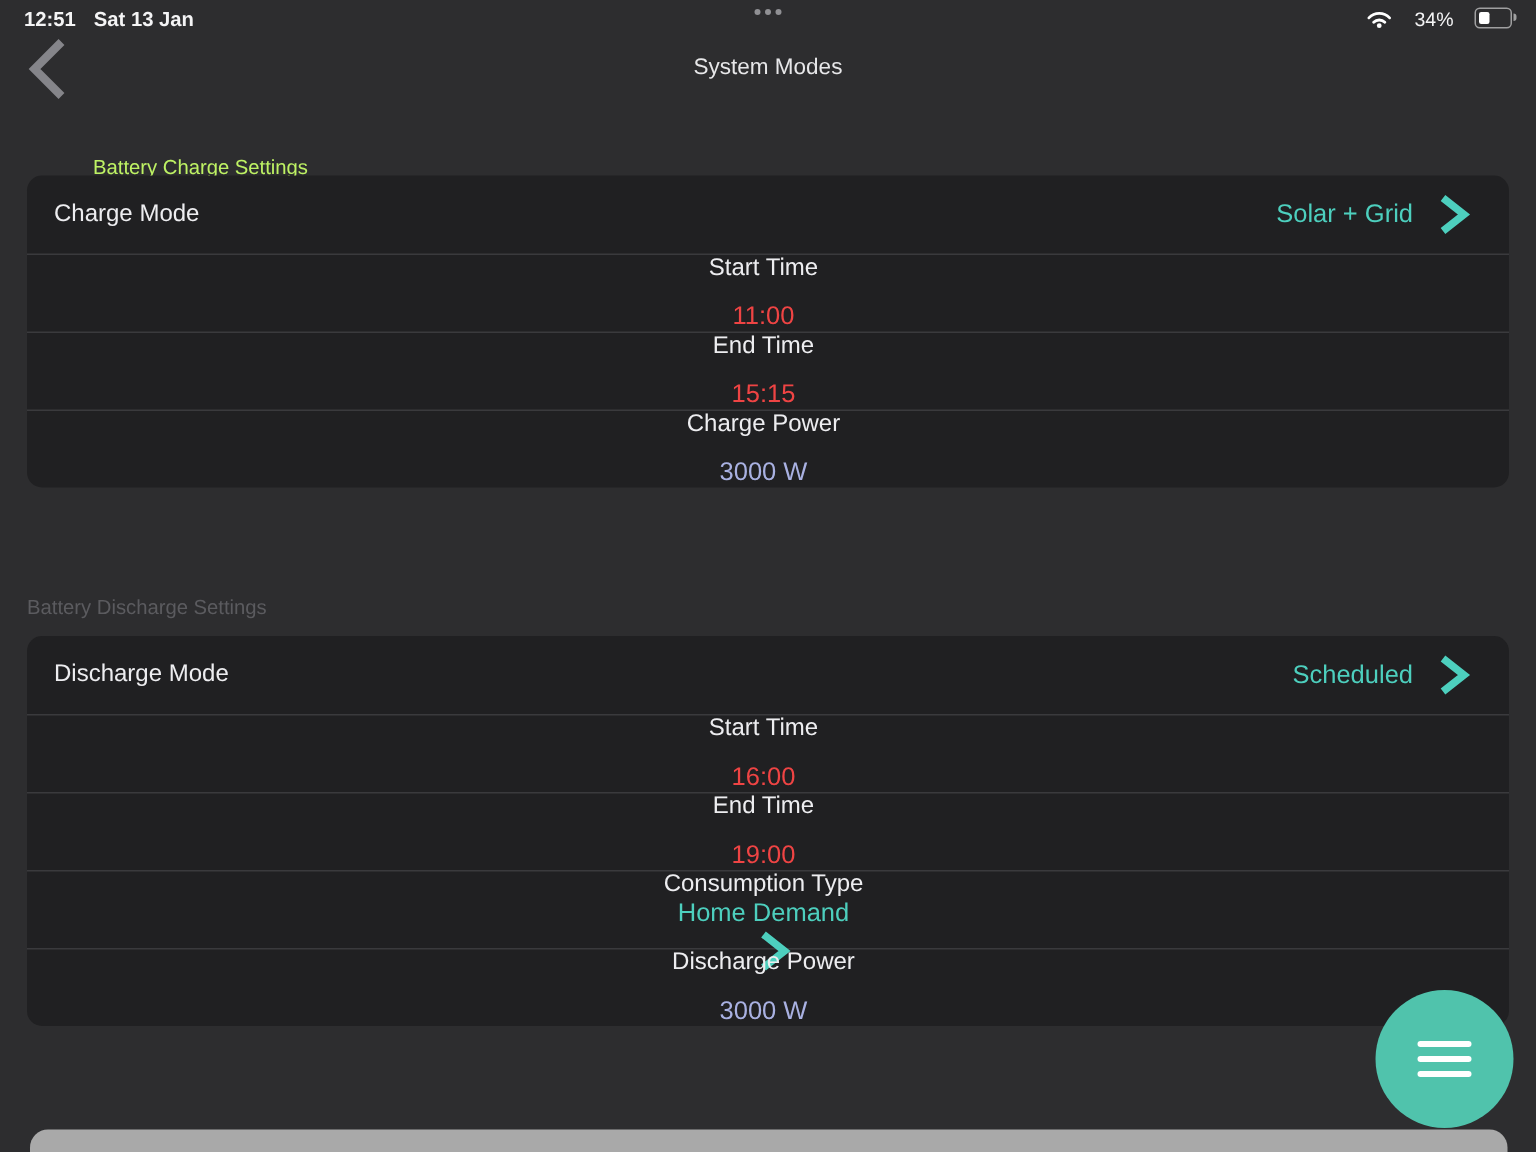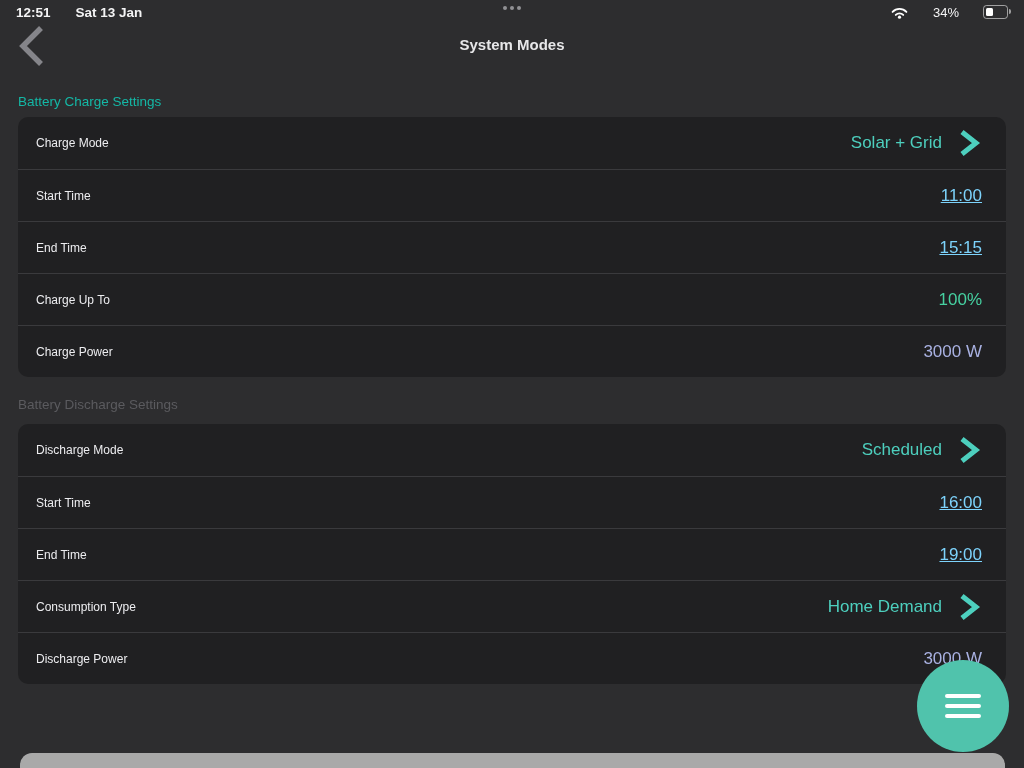--- a/index.html
+++ b/index.html
@@ -11,61 +11,61 @@
     -webkit-font-smoothing: antialiased;
   }
   .screen { position: absolute; inset: 0; }
 
   
   .status-bar {
     position: absolute; top: 0; left: 0; right: 0; height: 24px;
     display: flex; align-items: center; justify-content: space-between;
     padding: 0 16px; box-sizing: border-box; color: #f4f4f5;
   }
-  .sb-left { display: flex; gap: 25px; font-size: 13.5px; align-items: flex-end; }
+  .sb-left { display: flex; gap: 12px; font-size: 13.5px; align-items: flex-end; }
   .sb-time { font-weight: 700; }
   .sb-date { font-weight: 700; }
   .sb-center { position: absolute; left: 0; right: 0; top: 6px; display: flex; justify-content: center; pointer-events: none; }
   .dots { display: flex; gap: 3px; }
   .dots i { width: 4px; height: 4px; border-radius: 50%; background: #909094; display: block; }
-  .sb-right { display: flex; align-items: center; gap: 24px; font-size: 13px; }
+  .sb-right { display: flex; align-items: center; gap: 14px; font-size: 13px; }
   .battery { position: relative; width: 23px; height: 11.5px; border: 1px solid rgba(255,255,255,0.55); border-radius: 3.5px; }
   .battery .fill { position: absolute; left: 1.5px; top: 1.5px; bottom: 1.5px; width: 34%; background: #ffffff; border-radius: 1.5px; }
   .battery .nub { position: absolute; right: -3.5px; top: 3px; width: 2px; height: 5px; background: rgba(255,255,255,0.55); border-radius: 0 2px 2px 0; }
 
   
-  .nav-bar { position: absolute; top: 24px; left: 0; right: 0; height: 50px; font-weight: bold; }
+  .nav-bar { position: absolute; top: 24px; left: 0; right: 0; height: 50px; }
   .back-button { position: absolute; left: 14px; top: 0; width: 36px; height: 46px; background: none; border: none; padding: 0; cursor: pointer; }
   .nav-title {
     position: absolute; left: 0; right: 0; top: 12px; text-align: center;
     color: #e7e7e9; font-size: 15px;
   }
 
   
   .section-label { position: absolute; left: 18px; font-size: 13.5px; }
-  .section-label.s1 { top: 94px; color: #14b8a6; }
+  .section-label.s1 { top: 104px; color: #bef264; margin-left: 44px; }
   .section-label.s2 { top: 397px; color: #5b5b5f; }
 
   .card {
     position: absolute; left: 18px; right: 18px;
     background: #202022; border-radius: 10px; overflow: hidden;
   }
   .card.c1 { top: 117px; }
   .card.c2 { top: 424px; }
 
   .row {
     height: 52px; display: flex; align-items: center;
     padding: 0 24px 0 18px; box-sizing: border-box; cursor: pointer;
   }
-  .row + .row { border-top: 1px solid #3a3a3d; }
-  .row-label { color: #ededf0; font-size: 12px; flex: 0 0 auto; }
+  .row + .row { border-top: 1px solid #3a3a3d; flex-direction: column; }
+  .row-label { color: #ededf0; font-size: 16px; flex: 0 0 auto; }
   .row-spacer { flex: 1 1 auto; }
   .row-value { font-size: 17px; }
   .row-value.teal { color: #4dcfbe; }
-  .row-value.red { color: #7dd3fc; text-decoration: underline; }
+  .row-value.red { color: #ef4444; }
   .row-value.green { color: #46d1a1; }
   .row-value.periwinkle { color: #a9b1e2; }
   .chev { margin-left: 14px; flex: 0 0 auto; display: block; }
 
   
   .fab {
     position: absolute; left: 917px; top: 660px; width: 92px; height: 92px;
     border-radius: 50%; background: #50c3ac; border: none; cursor: pointer;
     display: flex; flex-direction: column; align-items: center; justify-content: center;
     gap: 5.5px; z-index: 5; padding: 0;
@@ -132,25 +132,20 @@
       <span class="row-label">Start Time</span>
       <span class="row-spacer"></span>
       <span class="row-value red">11:00</span>
     </div>
     <div class="row">
       <span class="row-label">End Time</span>
       <span class="row-spacer"></span>
       <span class="row-value red">15:15</span>
     </div>
     <div class="row">
-      <span class="row-label">Charge Up To</span>
-      <span class="row-spacer"></span>
-      <span class="row-value green">100%</span>
-    </div>
-    <div class="row">
       <span class="row-label">Charge Power</span>
       <span class="row-spacer"></span>
       <span class="row-value periwinkle">3000 W</span>
     </div>
   </div>
 
   <div class="section-label s2">Battery Discharge Settings</div>
   <div class="card c2">
     <div class="row">
       <span class="row-label">Discharge Mode</span>

